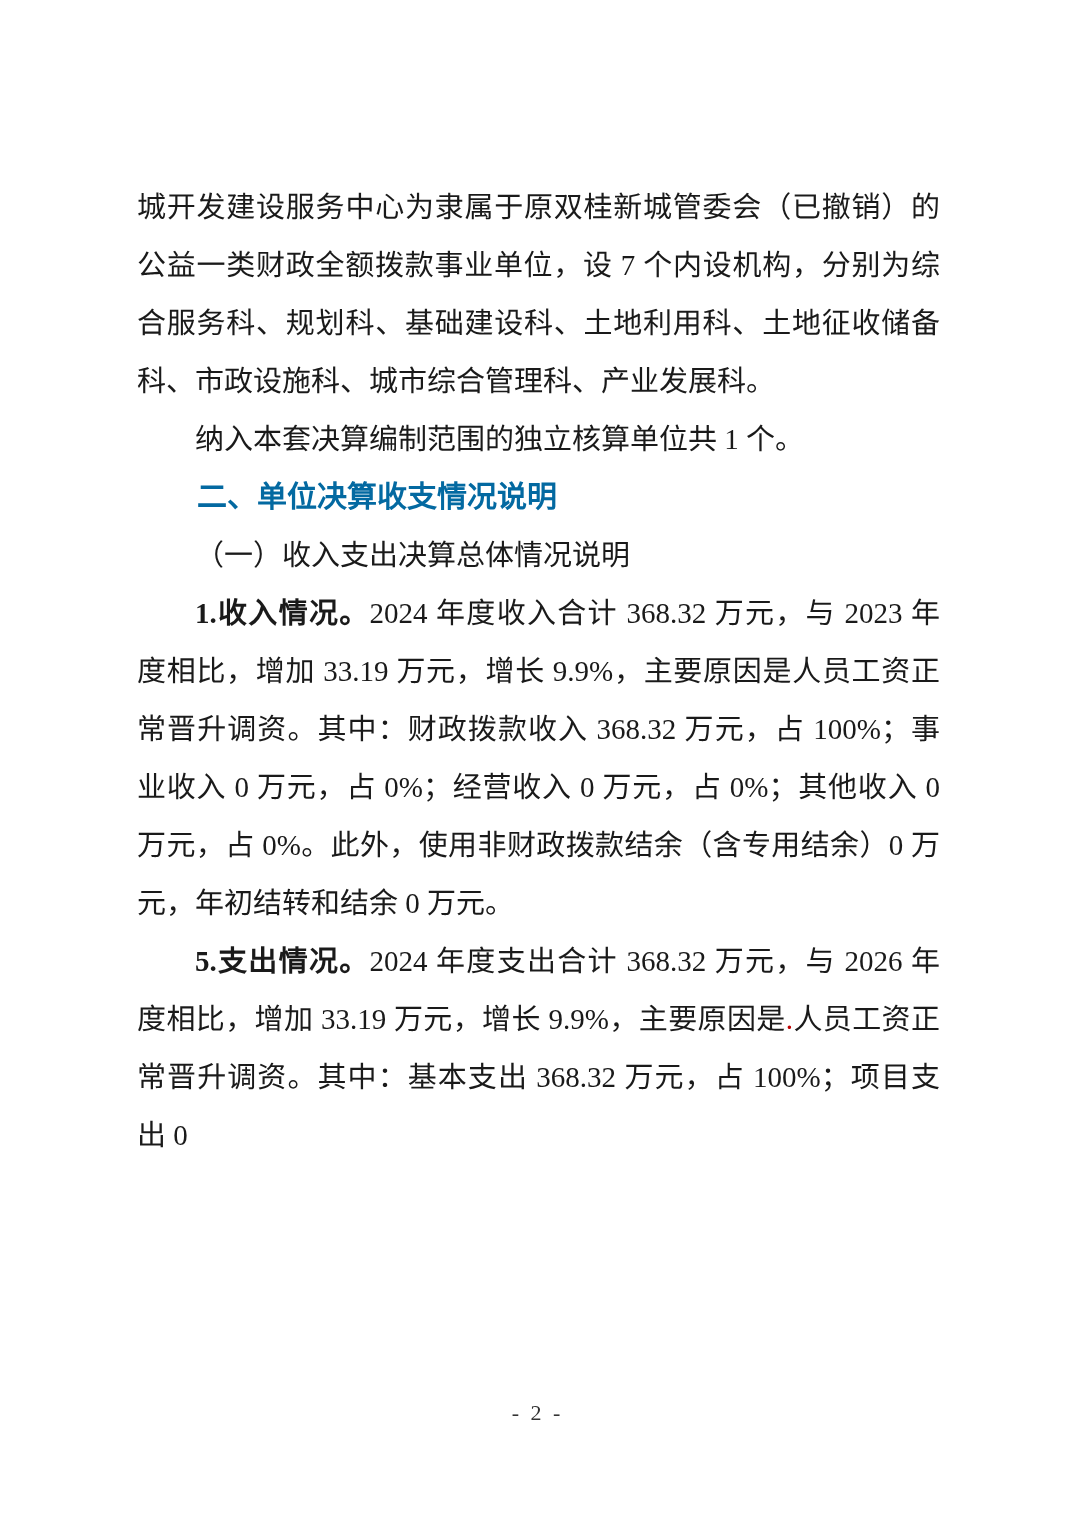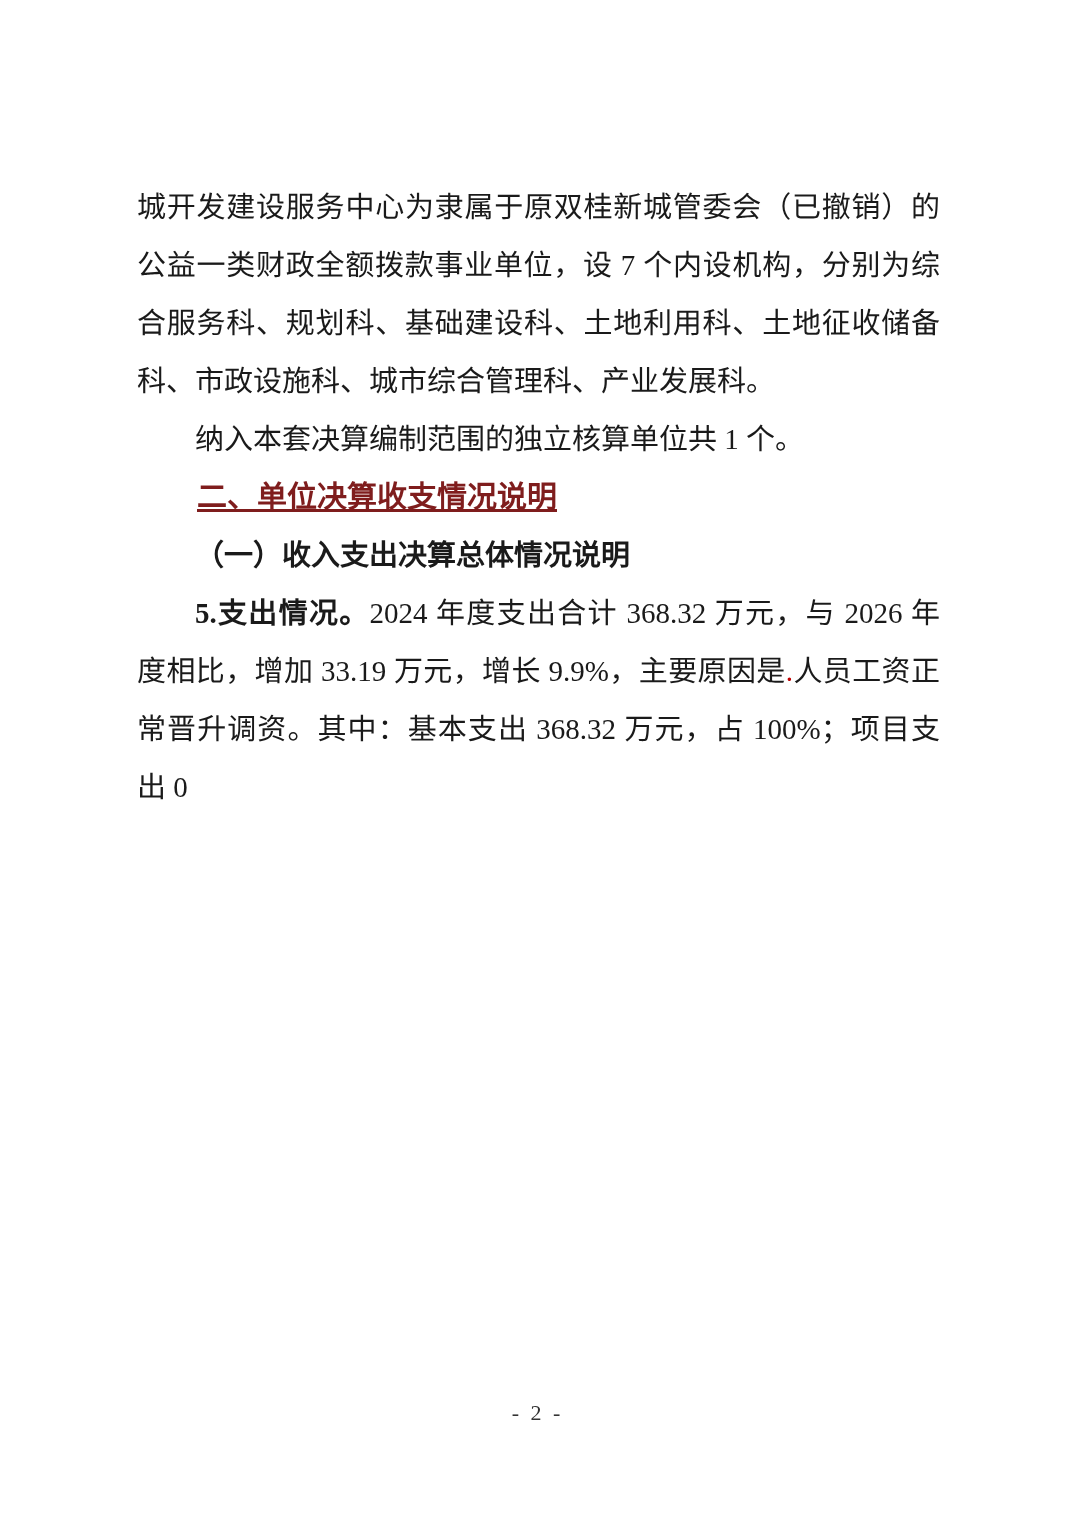--- a/index.html
+++ b/index.html
@@ -36,29 +36,28 @@
   .no-indent {
     text-indent: 0;
   }
   .heading-hei {
     margin: 0;
     font-family: "Liberation Sans", sans-serif;
     font-size: 30px;
     line-height: 58px;
     font-weight: bold;
     text-indent: 2em;
-    color: #7f1d1d;
-    text-decoration: underline;
+    color: #0369a1;
   }
   .heading-kai {
     margin: 0;
     font-family: "Liberation Serif", serif;
     font-size: 29px;
     line-height: 58px;
-    font-weight: 700;
+    font-weight: 400;
     text-indent: 2em;
     color: #1a1a1a;
   }
   .lead-bold {
     font-weight: bold;
   }
   .red-mark {
     color: #c00000;
   }
   .footer {
@@ -83,20 +82,21 @@
 
     <p class="body-para no-indent">城开发建设服务中心为隶属于原双桂新城管委会（已撤销）的公益一类财政全额拨款事业单位，设 7 个内设机构，分别为综合服务科、规划科、基础建设科、土地利用科、土地征收储备科、市政设施科、城市综合管理科、产业发展科。</p>
 
     <p class="body-para">纳入本套决算编制范围的独立核算单位共 1 个。</p>
 
     <h2 class="heading-hei">二、单位决算收支情况说明</h2>
 
     <h3 class="heading-kai">（一）收入支出决算总体情况说明</h3>
 
 
+    <p class="body-para"><span class="lead-bold">1.收入情况。</span><span>2024 年度收入合计 368.32 万元，与 2023 年度相比，增加 33.19 万元，增长 9.9%，主要原因是人员工资正常晋升调资。其中：财政拨款收入 368.32 万元，占 100%；事业收入 0 万元，占 0%；经营收入 0 万元，占 0%；其他收入 0 万元，占 0%。此外，使用非财政拨款结余（含专用结余）0 万元，年初结转和结余 0 万元。</span></p>
 
     <p class="body-para"><span class="lead-bold">5.支出情况。</span><span>2024 年度支出合计 368.32 万元，与 2026 年度相比，增加 33.19 万元，增长 9.9%，主要原因是</span><span class="red-mark">.</span><span>人员工资正常晋升调资。其中：基本支出 368.32 万元，占 100%；项目支出 0</span></p>
 
   </div>
 
   <div class="footer">
     <span class="page-number">- 2 -</span>
   </div>
 </div>
 

